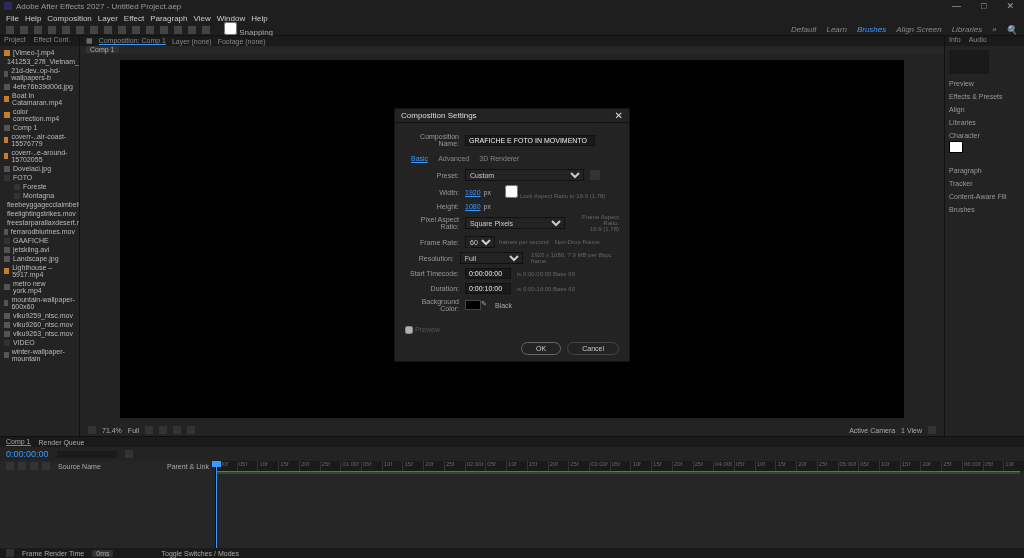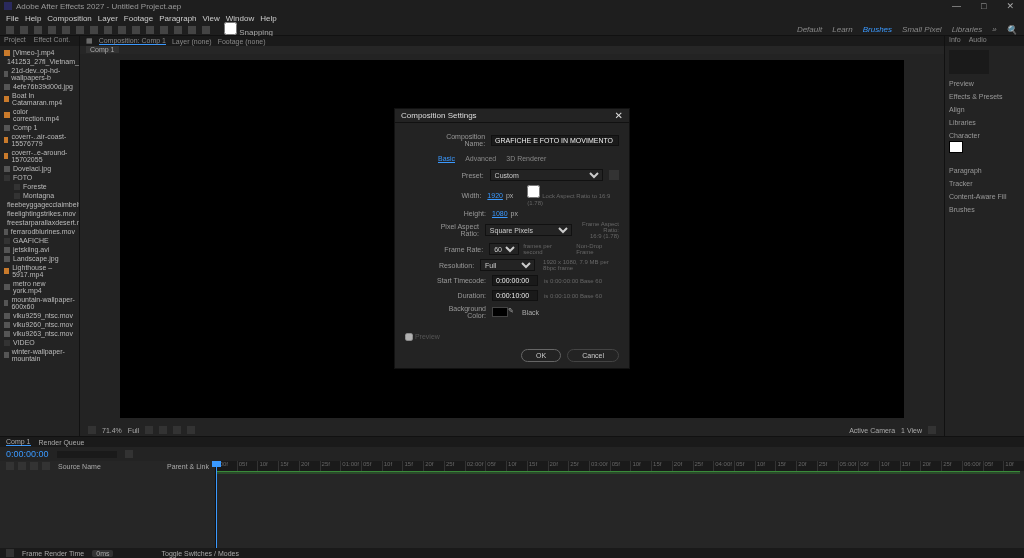--- a/index.html
+++ b/index.html
@@ -70,21 +70,21 @@
 .bottom .workarea { position: absolute; left: 0; right: 4px; top: 10px; height: 3px; background: #2a4a2a; border-top: 1px solid #3a8a3a; }
 
 .statusbar { position: absolute; bottom: 0; left: 0; right: 0; height: 10px; background: #1a1a1a; display: flex; align-items: center; font-size: 7px; padding: 0 6px; gap: 8px; }
 .statusbar .frt { background: #333; padding: 0 4px; border-radius: 2px; }
 
 
 .dialog-overlay { position: absolute; inset: 0; display: flex; align-items: flex-start; justify-content: center; padding-top: 108px; }
 .dialog { width: 236px; background: #232323; border: 1px solid #111; box-shadow: 0 4px 20px rgba(0,0,0,0.5); font-size: 8px; }
 .dialog .dhead { height: 14px; background: #232323; display: flex; align-items: center; padding: 0 6px; font-size: 8px; color: #ddd; justify-content: space-between; border-bottom: 1px solid #111; }
 .dialog .dhead .x { cursor: pointer; font-size: 10px; }
-.dialog .dbody { padding: 6px 10px; margin-left: 27px; }
+.dialog .dbody { padding: 6px 10px; }
 .dialog .drow { display: flex; align-items: center; margin: 4px 0; font-size: 7px; }
 .dialog .drow .dl { width: 60px; text-align: right; padding-right: 6px; color: #999; }
 .dialog .drow input[type=text] { background: #1a1a1a; border: 1px solid #111; color: #eee; font-size: 7px; padding: 1px 3px; height: 11px; }
 .dialog .drow select { background: #232323; border: 1px solid #111; color: #ccc; font-size: 7px; height: 12px; }
 .dialog .dtabs { display: flex; gap: 10px; font-size: 7px; padding: 4px 6px 2px; color: #888; }
 .dialog .dtabs .active { color: #3a99ff; border-bottom: 1px solid #3a99ff; }
 .dialog .linkedval { color: #3a99ff; text-decoration: underline; }
 .dialog .hint { color: #666; font-size: 6px; }
 .dialog .dfoot { display: flex; justify-content: flex-end; gap: 6px; padding: 6px 10px; }
 .dialog .dfoot button { background: #232323; border: 1px solid #444; color: #ccc; font-size: 7px; padding: 2px 14px; border-radius: 10px; cursor: pointer; }
@@ -105,21 +105,21 @@
     <span>□</span>
     <span>✕</span>
   </div>
 </div>
 
 <div class="menubar">
   <span>File</span>
   <span>Help</span>
   <span>Composition</span>
   <span>Layer</span>
-  <span>Footage</span>
+  <span>Effect</span>
   <span>Paragraph</span>
   <span>View</span>
   <span>Window</span>
   <span>Help</span>
 </div>
 
 <div class="topbar">
   <div class="left">
     <span class="toolicon"></span>
     <span class="toolicon"></span>
@@ -135,21 +135,21 @@
     <span class="toolicon"></span>
     <span class="toolicon"></span>
     <span class="toolicon"></span>
     <span class="toolicon"></span>
     <span style="margin-left:8px"><input type="checkbox" style=""> <span>Snapping</span></span>
   </div>
   <div class="right">
     <span>Default</span>
     <span>Learn</span>
     <span class="active">Brushes</span>
-    <span>Small Pixel</span>
+    <span>Align Screen</span>
     <span>Libraries</span>
     <span>»</span>
     <span class="search">🔍</span>
   </div>
 </div>
 
 <div class="main">
   <div class="leftpanel">
     <div class="tabs">
       <span>Project</span>

